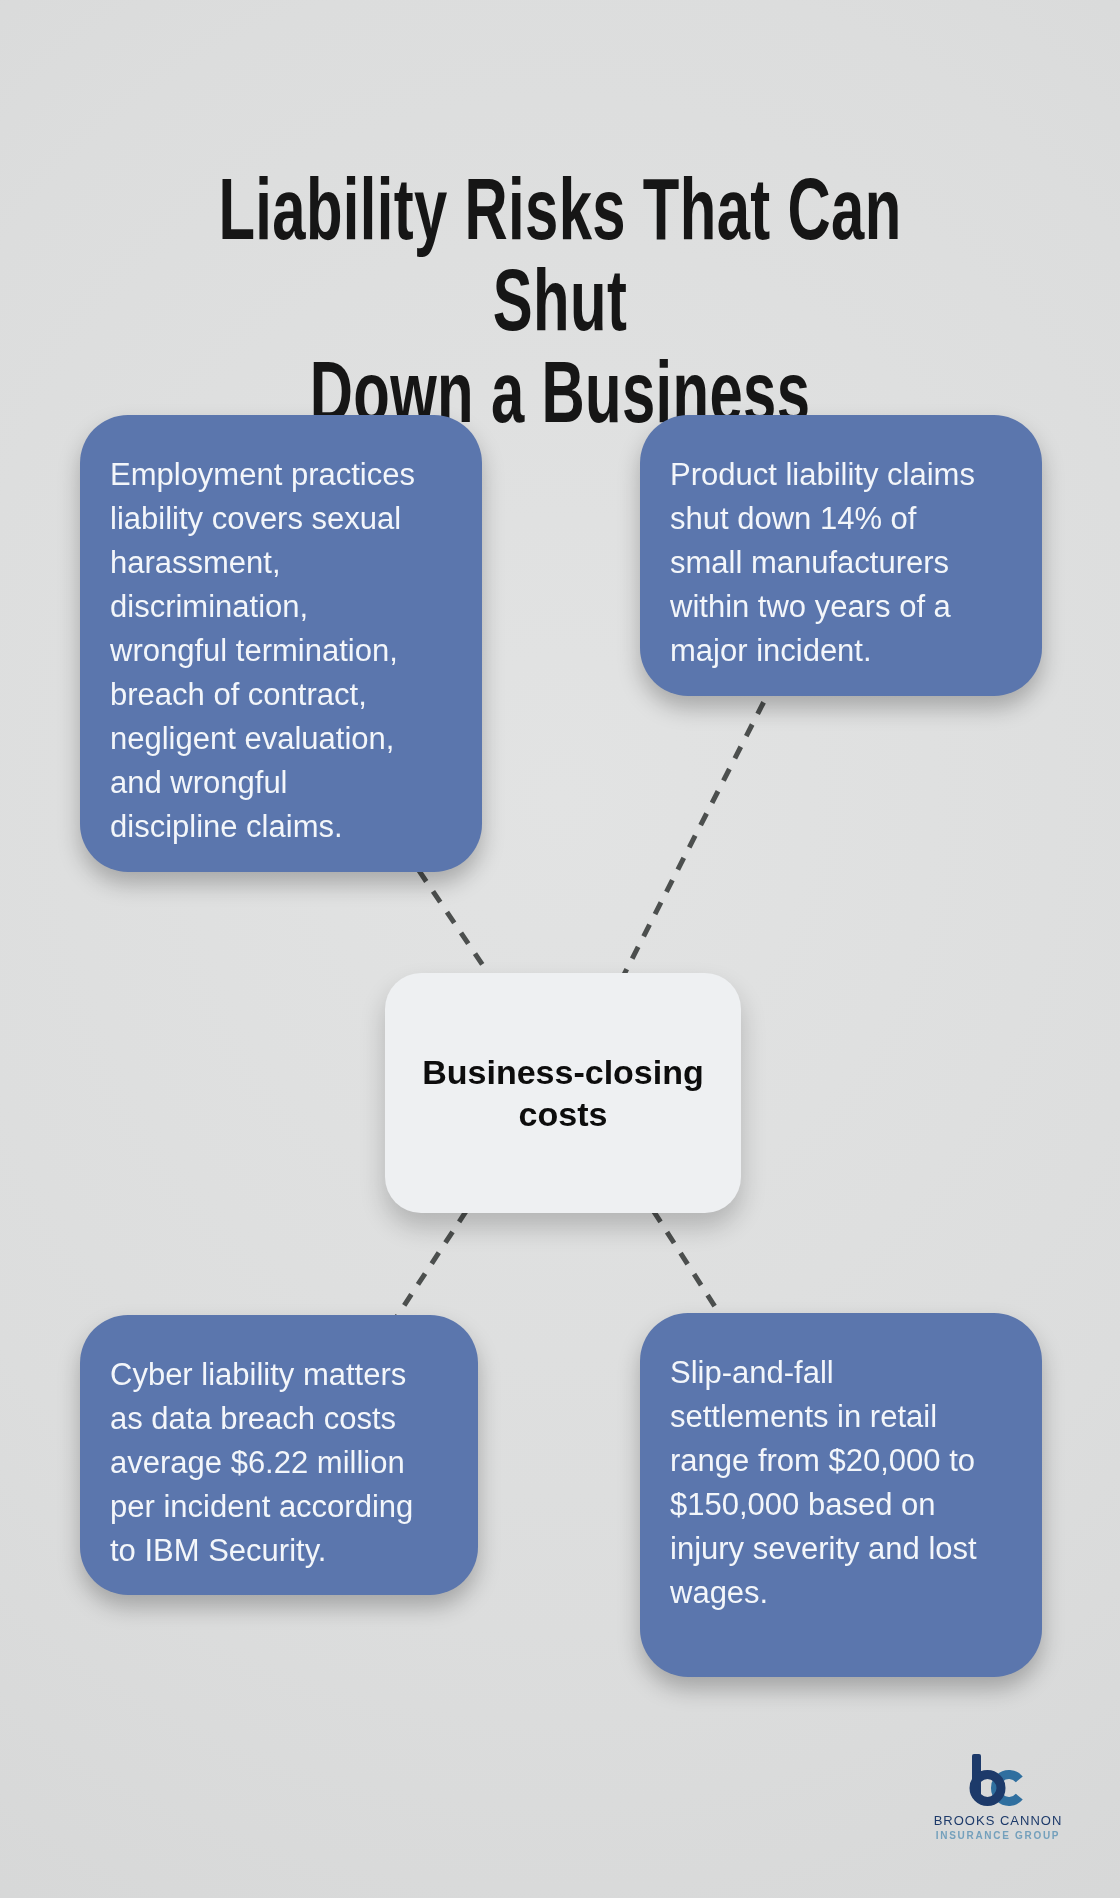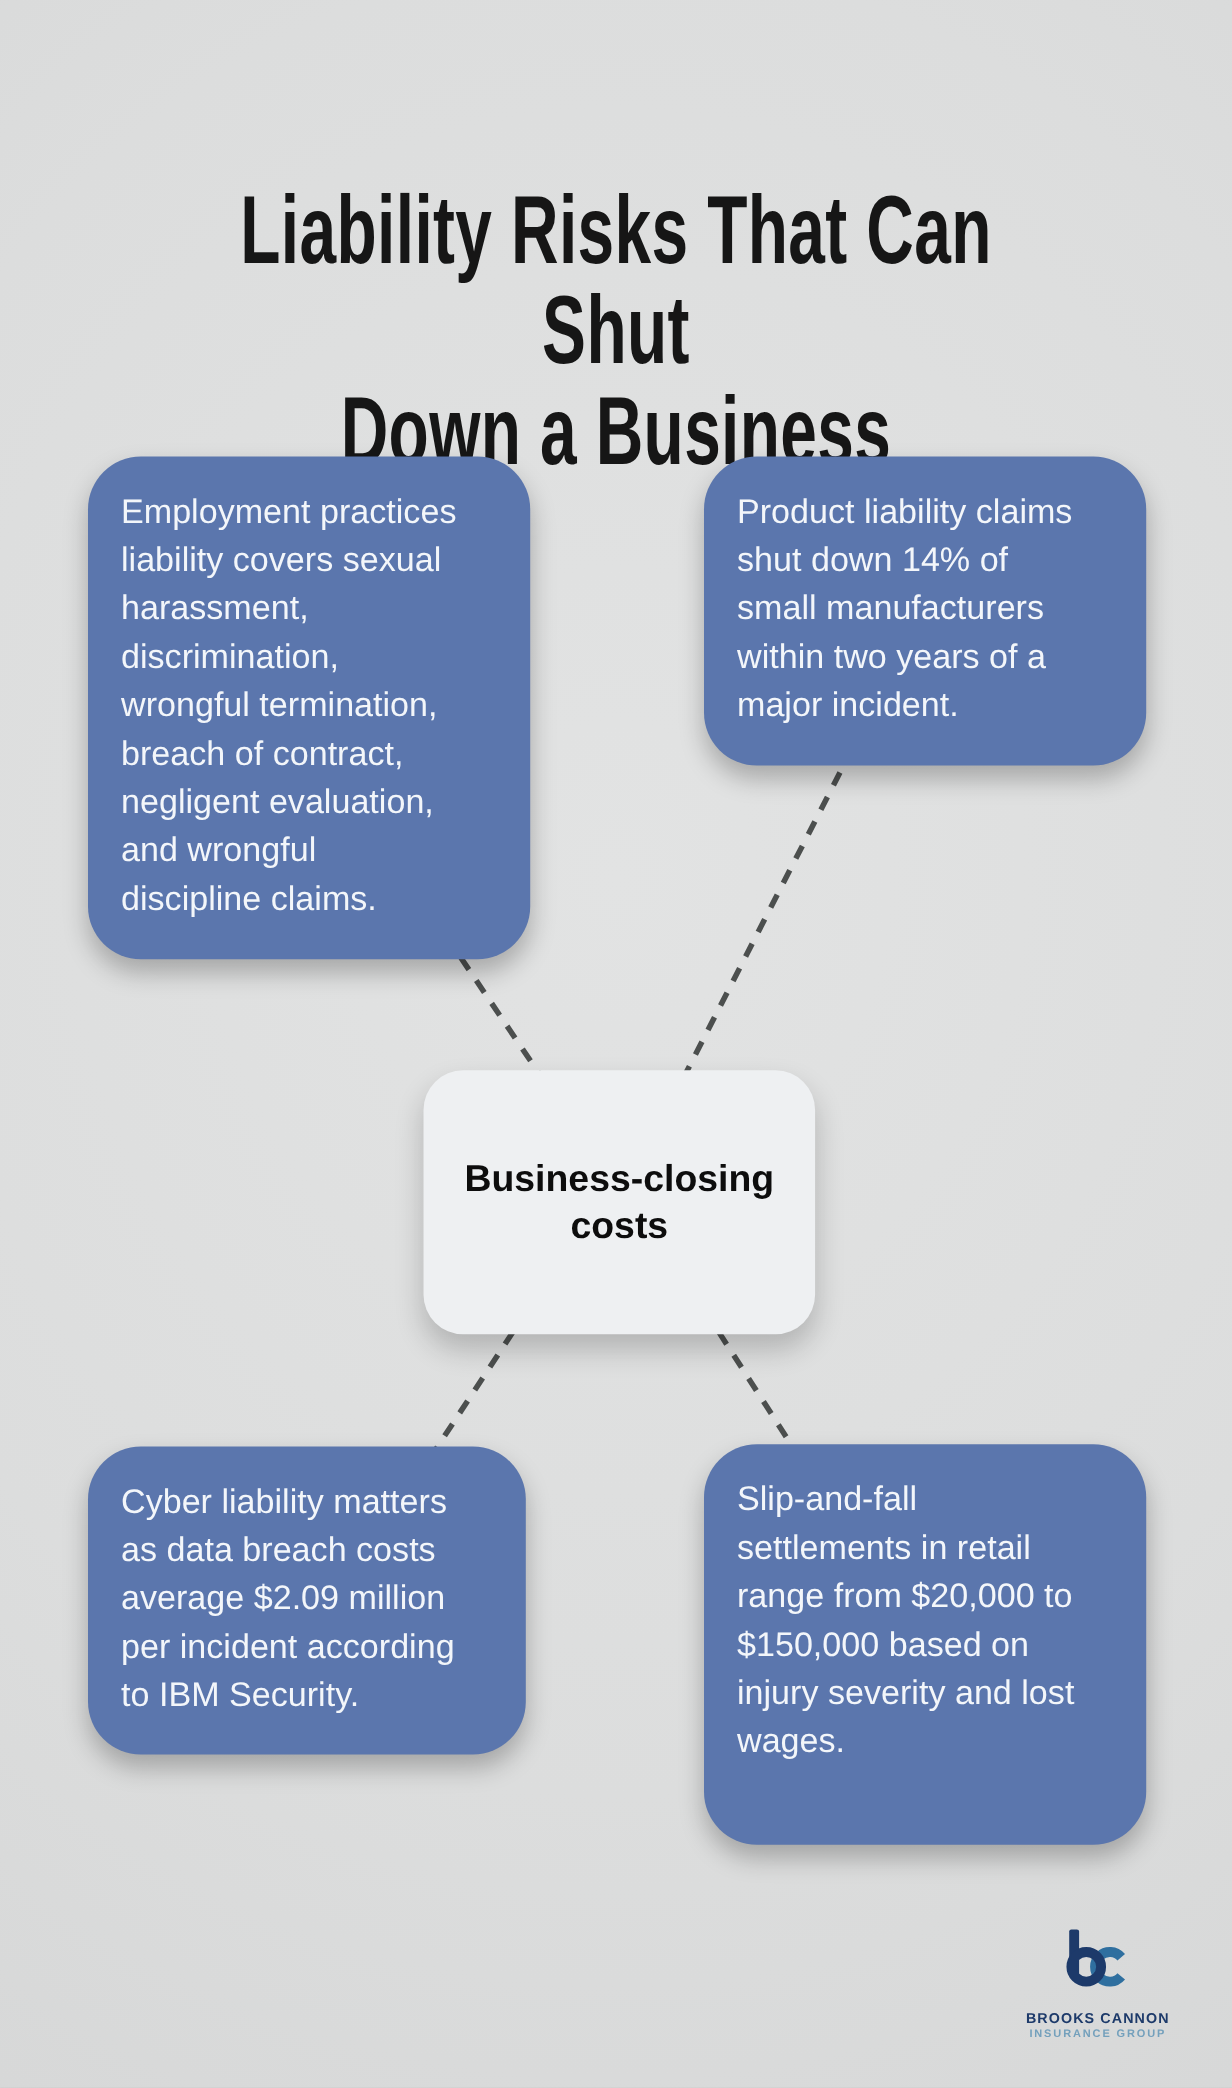--- a/index.html
+++ b/index.html
@@ -44,20 +44,21 @@
     border-radius: 48px;
     box-shadow: 0 12px 22px rgba(0, 0, 0, 0.25);
     box-sizing: border-box;
     padding: 28px 24px 24px 30px;
   }
   .node-text {
     color: #f3f6fa;
     font-size: 31px;
     line-height: 1.42;
     white-space: pre-line;
+    margin-top: 10px;
   }
   .center-node {
     position: absolute;
     z-index: 3;
     left: 385px;
     top: 973px;
     width: 356px;
     height: 240px;
     background: #eef0f2;
     border-radius: 36px;
@@ -80,23 +81,23 @@
   .node-br { left: 640px; top: 1313px; width: 402px; height: 364px; }
   .logo {
     position: absolute;
     left: 928px;
     top: 1752px;
     width: 140px;
     text-align: center;
     z-index: 2;
   }
   .logo-name {
-    margin-top: 14px;
+    margin-top: 1px;
     font-size: 13px;
-    font-weight: 700;
+    font-weight: 400;
     letter-spacing: 1px;
     color: #1d3a6a;
     white-space: nowrap;
   }
   .logo-tagline {
     margin-top: 2px;
     font-size: 10px;
     font-weight: 700;
     letter-spacing: 1.7px;
     color: #74a0bc;
@@ -139,21 +140,21 @@
   </div>
 
   <div class="center-node">
     <div class="center-label">Business-closing
 costs</div>
   </div>
 
   <div class="node node-bl">
     <div class="node-text">Cyber liability matters
 as data breach costs
-average $2.09 million
+average $6.22 million
 per incident according
 to IBM Security.</div>
   </div>
 
   <div class="node node-br">
     <div class="node-text">Slip-and-fall
 settlements in retail
 range from $20,000 to
 $150,000 based on
 injury severity and lost

